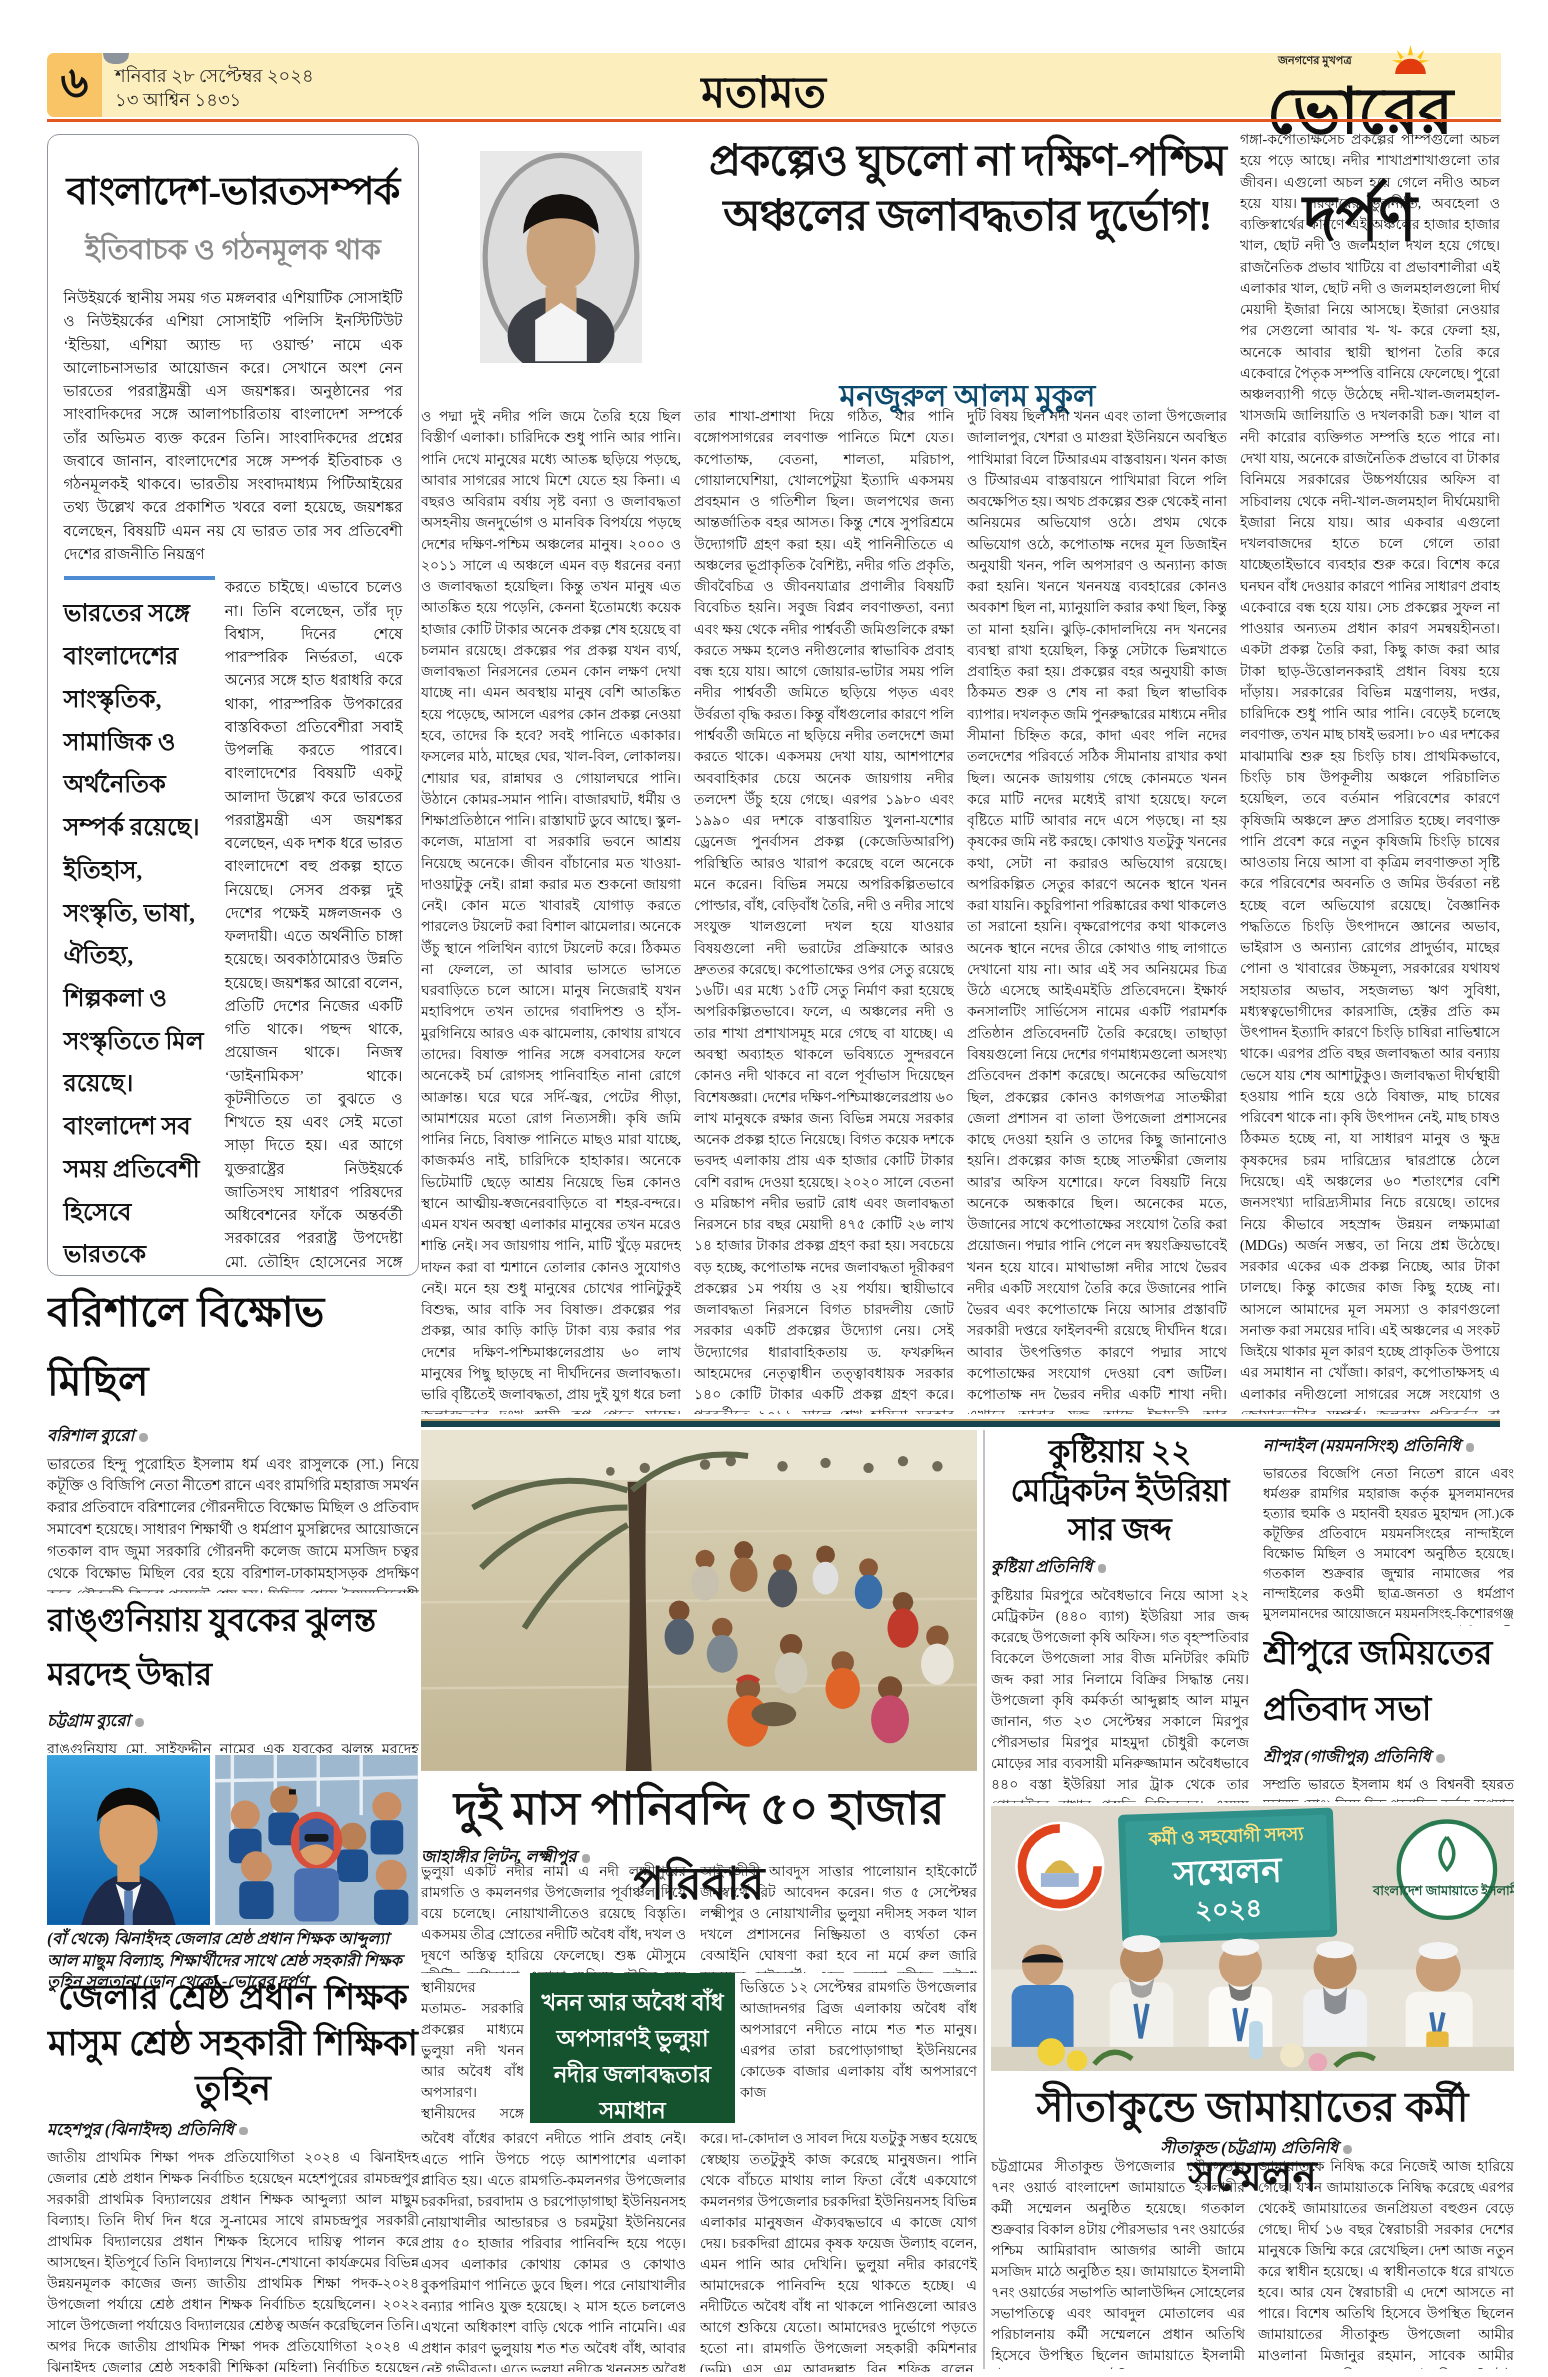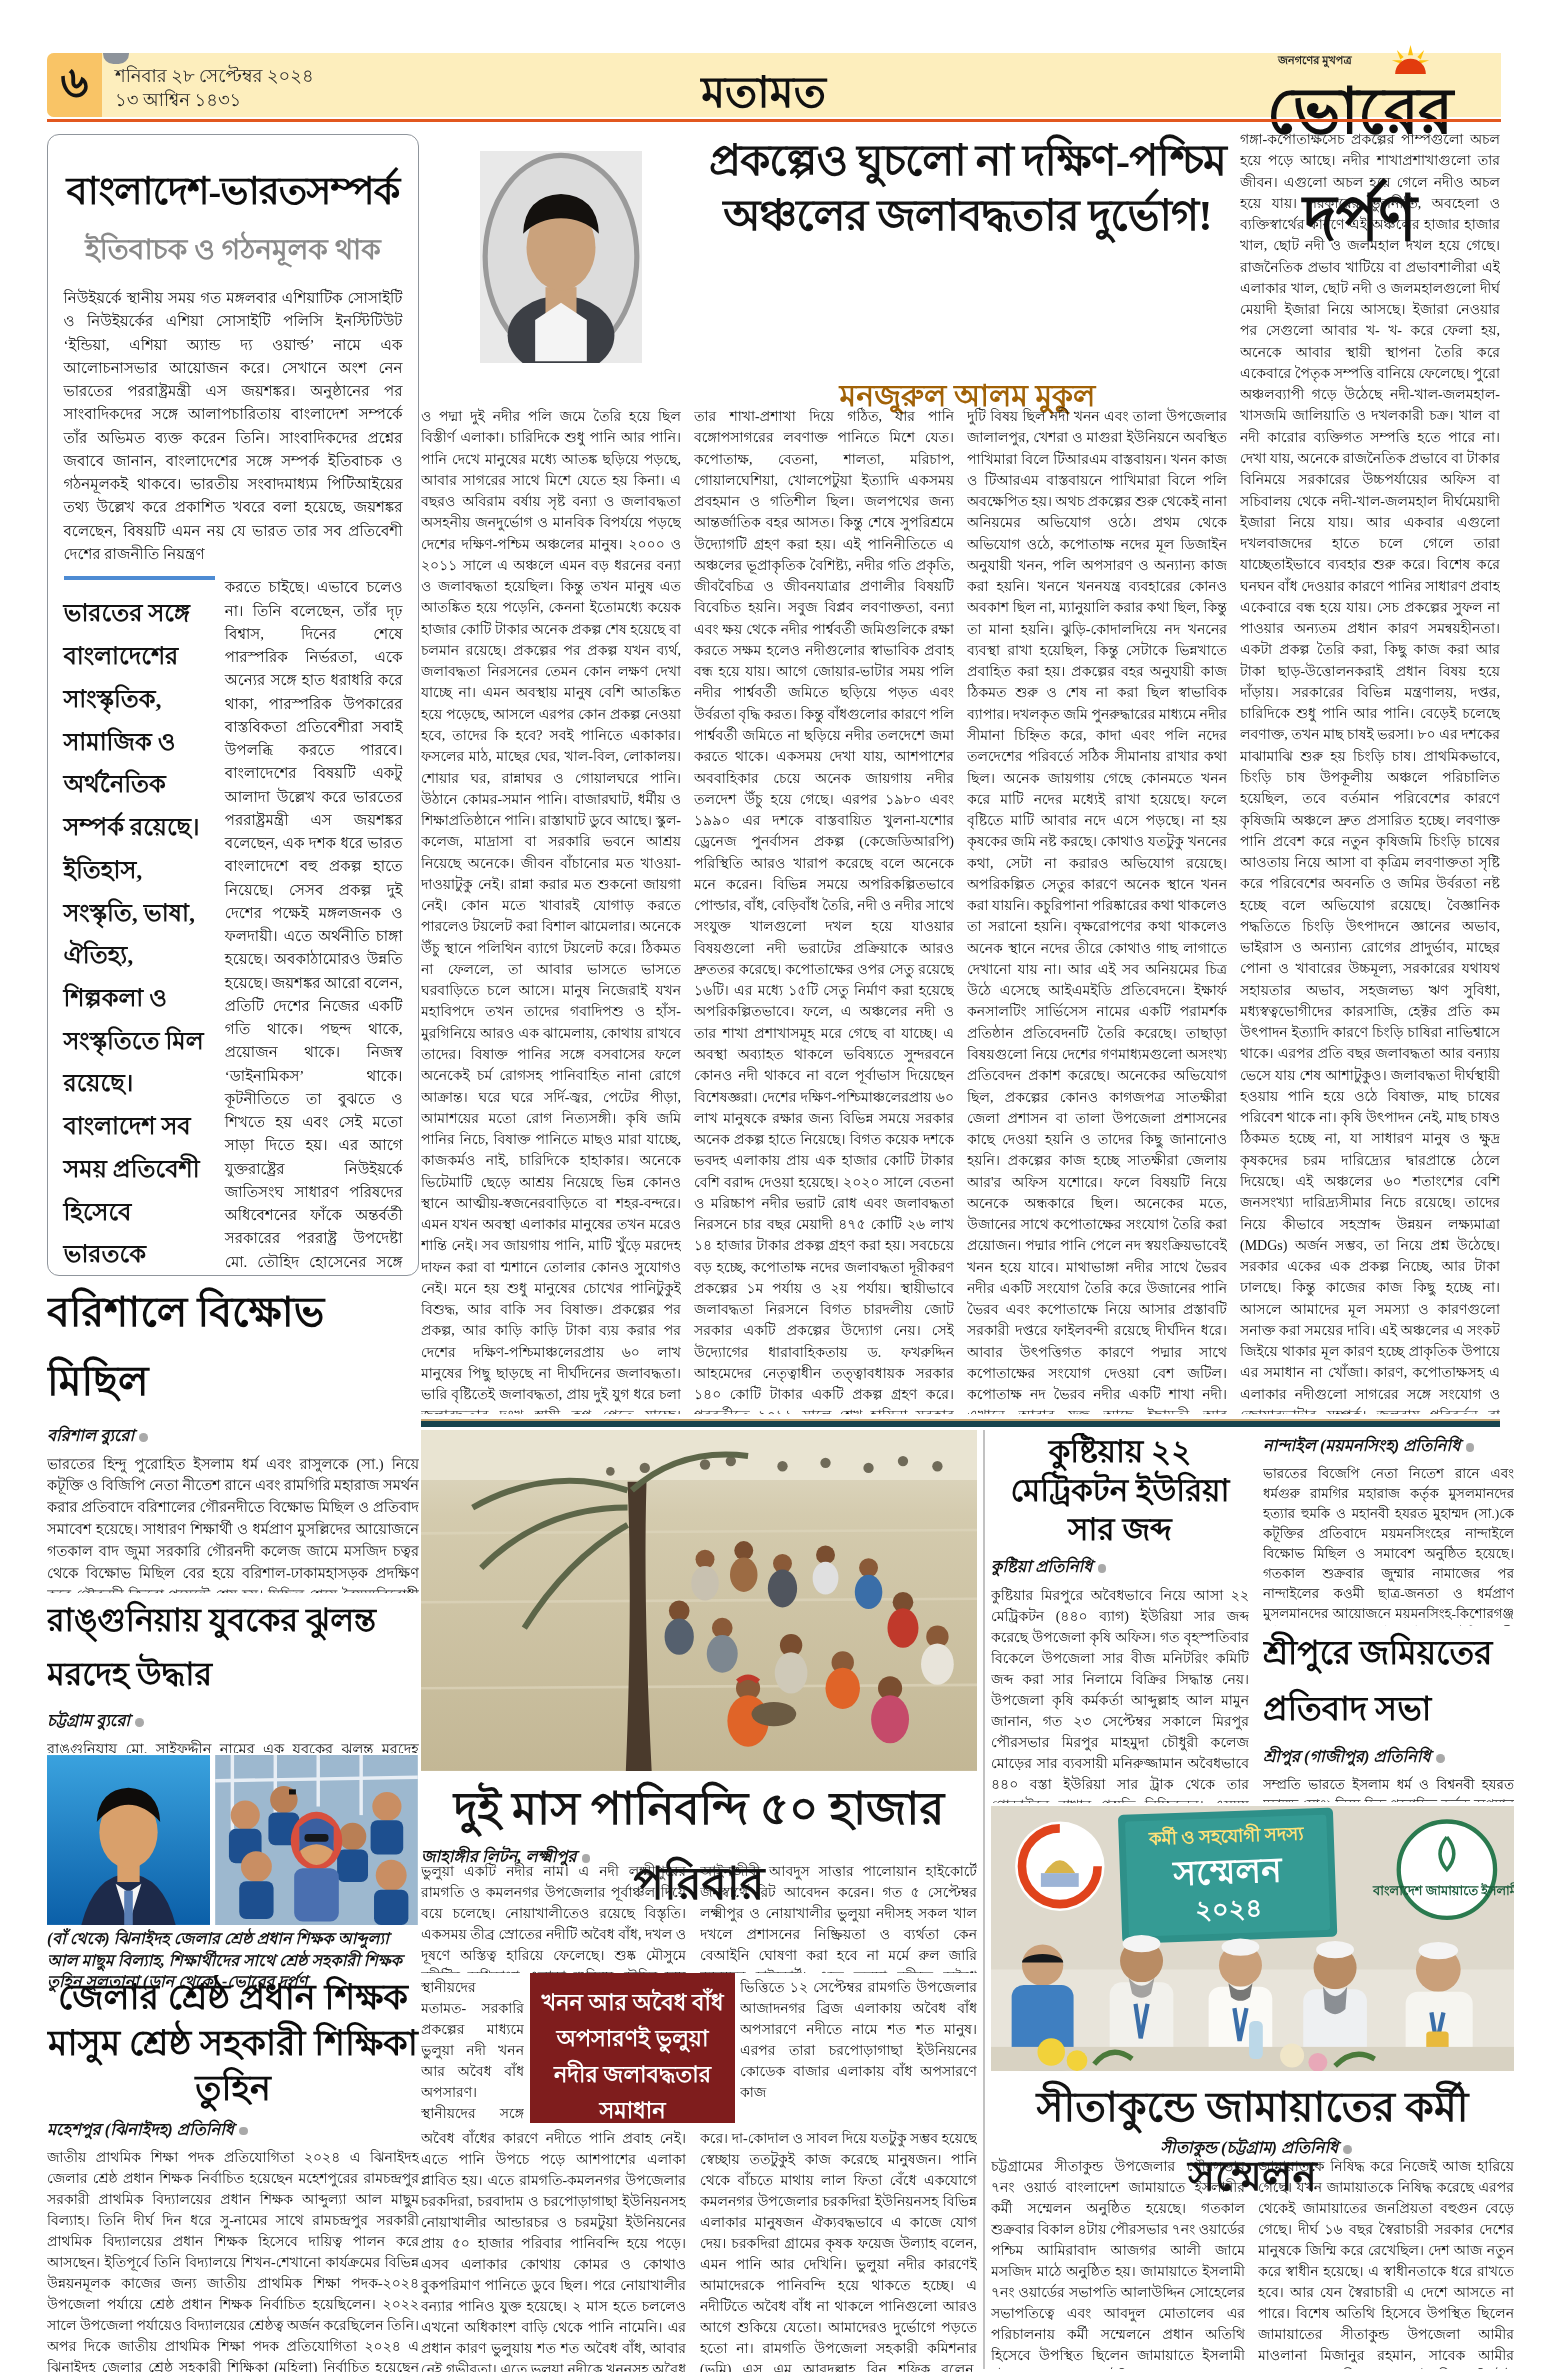--- a/index.html
+++ b/index.html
@@ -34,32 +34,32 @@
   #ed-p2{flex:1;font-size:15px;line-height:1.55;}
   
   .headline{font-weight:800;color:#0d0d0d;}
   .byline{font-size:16.3px;font-weight:700;font-style:italic;margin:5.2px 0 3.4px 0;}
   .dot{display:inline-block;width:8.6px;height:8.6px;border-radius:50%;background:#a9a9a9;margin-left:5.2px;vertical-align:middle;}
   .body-t{font-size:14.6px;line-height:1.5;}
   .body-s{font-size:14px;line-height:1.5;}
   
   #oped-photo{left:480px;top:151px;width:162px;height:212px;}
   #oped-headline{left:647px;top:133px;width:641px;text-align:center;font-size:43px;line-height:1.28;font-weight:800;letter-spacing:-0.9px;}
-  #oped-byline{left:647px;top:372px;width:641px;text-align:center;font-size:30px;font-weight:700;color:#a16207;}
+  #oped-byline{left:647px;top:372px;width:641px;text-align:center;font-size:30px;font-weight:700;color:#0c4a6e;}
   .oped-col{width:260px;font-size:14px;line-height:1.52;}
   #divider1{left:421px;top:1419px;width:1079px;height:7.7px;background:#16434d;border-top:2.6px solid #c6a572;box-sizing:border-box;}
   #vrule1{left:983px;top:1430px;width:1.7px;height:939px;background:#c2c2c2;}
   #flood-photo{left:421px;top:1430px;width:556px;height:341px;}
   #conf-photo{left:991px;top:1806px;width:523px;height:265px;}
   #left-photos{left:47px;top:1755px;width:372px;height:170px;display:flex;gap:5.2px;}
   #caption1{left:47px;top:1928px;width:372px;font-size:16px;font-weight:700;font-style:italic;line-height:1.35;}
   
   #pani-headline{left:421px;top:1774px;width:556px;text-align:center;font-size:45px;font-weight:800;}
   #pani-byline{left:421px;top:1839px;width:361px;}
-  #qbox{left:530px;top:1973px;width:205px;height:150px;background:#7f1d1d;color:#fff;text-align:center;
+  #qbox{left:530px;top:1973px;width:205px;height:150px;background:#14532d;color:#fff;text-align:center;
         font-size:22.4px;font-weight:700;line-height:1.6;padding:12px 8.6px;box-sizing:border-box;}
   
   .rc-headline{text-align:center;line-height:1.25;}
   
   #sit-headline{left:991px;top:2075px;width:523px;text-align:center;font-size:41px;font-weight:800;}
   svg{display:block;}
 </style>
 </head>
 <body>
 

